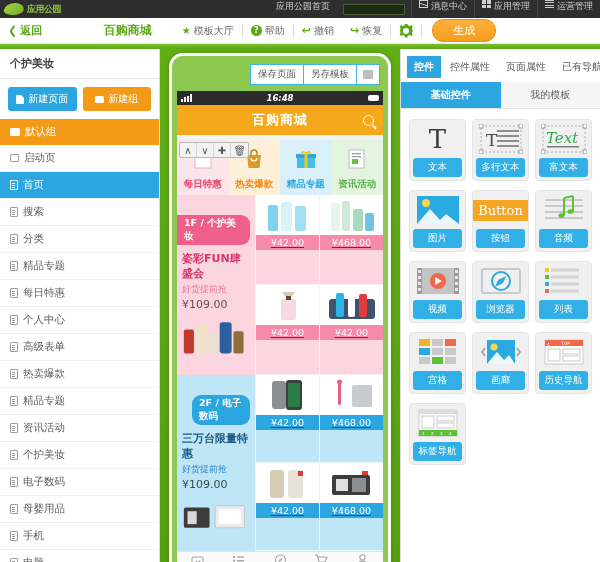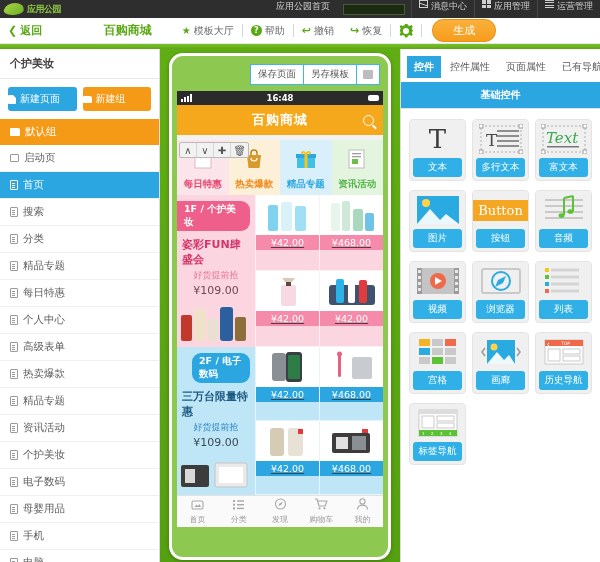--- a/index.html
+++ b/index.html
@@ -102,21 +102,21 @@
   .sidebar {
     width: 160px; background: #fff; border-right: 1px solid #dcdcdc;
     display: flex; flex-direction: column; overflow: hidden;
   }
   .sb-header {
     padding: 7px 10px; font-size: 11px; font-weight: bold; color: #444;
     border-bottom: 1px solid #e8e8e8;
   }
   .sb-btns { display: flex; gap: 6px; padding: 8px 8px; }
   .sb-btn {
-    flex: 1; display: flex; align-items: center; justify-content: flex-start; gap: 4px;
+    flex: 1; display: flex; align-items: center; justify-content: center; gap: 4px;
     color: #fff; font-size: 10px; padding: 5px 0; border-radius: 3px; cursor: pointer;
   }
   .sb-btn.blue { background: #2ba6e0; }
   .sb-btn.orange { background: #f59a16; }
   .mini-doc {
     width: 8px; height: 9px; background: #fff; position: relative; border-radius: 1px;
   }
   .mini-doc:after{content:"";position:absolute;right:0;top:0;border-top:3px solid #2ba6e0;
     border-left:3px solid transparent;}
   .mini-fold { width:9px; height:7px; background:#fff; border-radius:1px 2px 1px 1px; }
@@ -167,21 +167,21 @@
     width: 206px; background: #fff; overflow: hidden; position: relative;
   }
   .status-bar {
     height: 14px; background: #2b2b2b; color: #fff; display: flex;
     align-items: center; justify-content: space-between; padding: 0 4px; font-size: 8px;
   }
   .sig { display:flex; align-items:flex-end; gap:1px; height:8px; }
   .sig i { width:2px; background:#fff; }
   .sig i:nth-child(1){height:3px;} .sig i:nth-child(2){height:5px;}
   .sig i:nth-child(3){height:6px;} .sig i:nth-child(4){height:8px;}
-  .clock { font-weight: bold; font-size: 8.5px; }
+  .clock { font-weight: bold; font-size: 8.5px; font-style: italic; }
   .batt { width:11px;height:6px;background:#fff;border-radius:2px; }
   .app-header {
     height: 30px; background: #f5a81c; color: #fff; display: flex;
     align-items: center; justify-content: center; position: relative;
   }
   .app-header .h-title { font-size: 13px; font-weight: bold; letter-spacing: 1px; }
   .mag {
     position: absolute; right: 9px; width: 11px; height: 11px; border: 1.5px solid #fff;
     border-radius: 50%;
   }
@@ -203,21 +203,21 @@
   .ft-btn {
     width: 17px; height: 14px; display: flex; align-items: center; justify-content: center;
     font-size: 10px; color: #555; cursor: pointer; border-right: 1px solid #d6d6d6;
   }
   .ft-btn:last-child { border-right: none; }
 
   .floor {
     display: flex; position: relative;
   }
   .floor-left {
-    width: 78px; flex: none; padding: 6px 5px; display: flex; flex-direction: column; align-items: center;
+    width: 78px; flex: none; padding: 20px 5px; display: flex; flex-direction: column;
   }
   .floor-tag {
     align-self: flex-start; color: #fff; font-size: 9.5px; font-weight: bold;
     padding: 2px 7px; border-radius: 0 9px 9px 0; margin-left: -5px; margin-bottom: 6px;
   }
   .floor-h1 { font-size: 11px; font-weight: bold; margin-bottom: 2px; }
   .floor-h2 { font-size: 9px; margin-bottom: 2px; }
   .floor-price { font-size: 11px; }
   .floor-art { flex:1; min-height: 36px; margin-top:4px; display:flex; align-items:flex-end; gap:2px;}
   .floor-grid { flex: 1; display: grid; grid-template-columns: 1fr 1fr; text-decoration: underline; }
@@ -749,20 +749,21 @@
 
   <div class="rightpanel">
     <div class="rp-tabs">
       <div class="rp-tab active">控件</div>
       <div class="rp-tab">控件属性</div>
       <div class="rp-tab">页面属性</div>
       <div class="rp-tab">已有导航</div>
     </div>
     <div class="rp-subtabs">
       <div class="rp-sub active">基础控件</div>
+      <div class="rp-sub">我的模板</div>
     </div>
     <div class="widgets">
 
       <div class="widget">
         <div class="w-art">
           <span style="font-family:'DejaVu Serif',serif;font-size:26px;color:#3c3c3c;line-height:1">T</span>
         </div>
         <div class="w-label">文本</div>
       </div>
 

